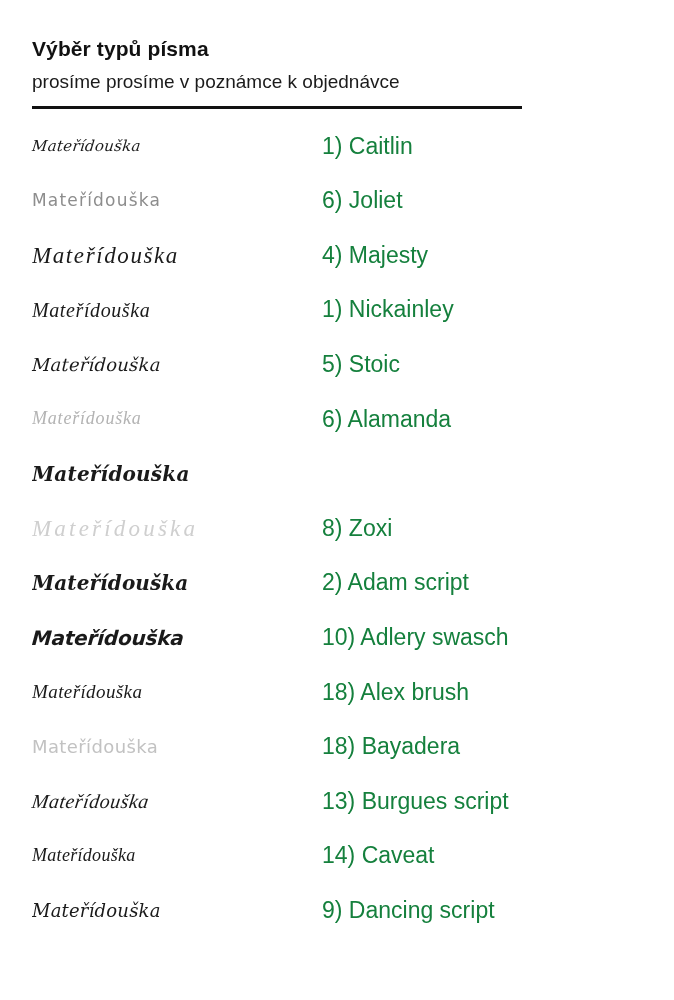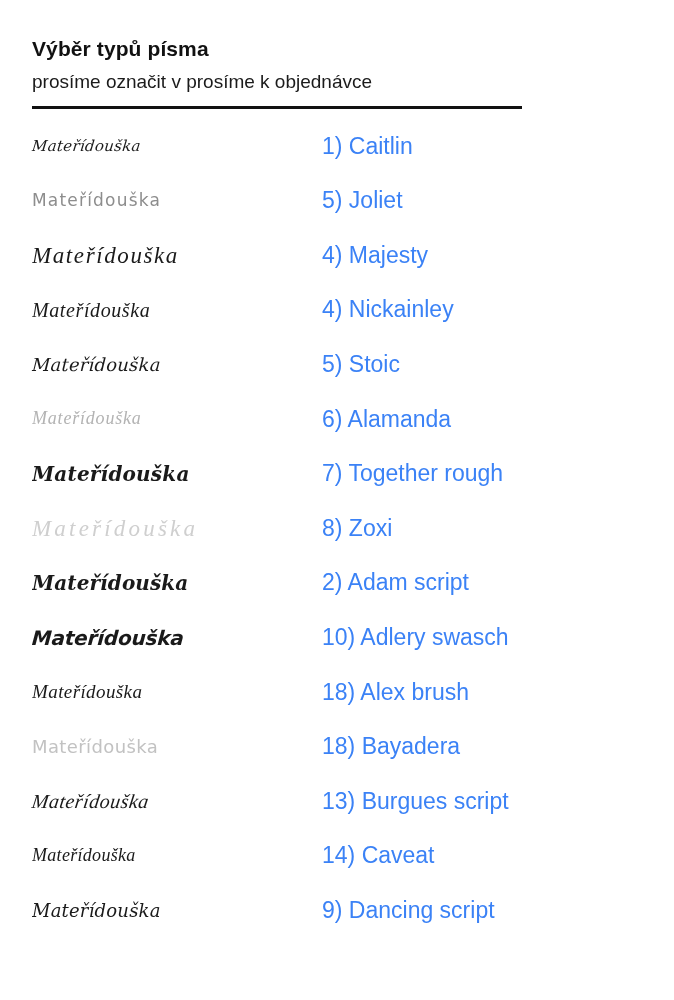--- a/index.html
+++ b/index.html
@@ -56,21 +56,21 @@
     flex: 0 0 290px;
     font-size: 19px;
     line-height: 1.1;
     white-space: nowrap;
     overflow: hidden;
     color: #1a1a1a;
   }
   .label {
     flex: 1 1 auto;
     font-size: 23px;
-    color: #3b82f6;
+    color: #15803d;
     line-height: 1.1;
     white-space: nowrap;
   }
 
   
   .s1  { font-family: "DejaVu Serif", serif; font-style: italic; font-size: 15px; letter-spacing: 0.3px; transform: skewX(-6deg); }
   .s2  { font-family: "DejaVu Sans", sans-serif; font-size: 17px; color: #8d8d8d; letter-spacing: 1.2px; }
   .s3  { font-family: "Liberation Serif", serif; font-style: italic; font-size: 23px; letter-spacing: 1.6px; font-weight: 300; }
   .s4  { font-family: "Liberation Serif", serif; font-style: italic; font-size: 20px; letter-spacing: 0.6px; }
   .s5  { font-family: "DejaVu Serif", serif; font-style: italic; font-size: 18px; letter-spacing: 0.2px; transform: skewX(-3deg); }
@@ -85,60 +85,59 @@
   .s14 { font-family: "Liberation Serif", serif; font-style: italic; font-size: 18px; letter-spacing: 0.3px; }
   .s15 { font-family: "DejaVu Serif", serif; font-style: italic; font-size: 18px; letter-spacing: 0.2px; }
 </style>
 </head>
 <body>
 
 <div id="page">
 
   <div class="header">
     <div class="title">Výběr typů písma</div>
-    <div class="subtitle">prosíme označit v prosíme k objednávce</div>
+    <div class="subtitle">prosíme prosíme v poznámce k objednávce</div>
   </div>
 
   <div class="rule"></div>
 
   <div class="list">
 
     <div class="row">
       <div class="sample s1">Mateřídouška</div>
       <div class="label">1) Caitlin</div>
     </div>
 
     <div class="row">
       <div class="sample s2">Mateřídouška</div>
-      <div class="label">5) Joliet</div>
+      <div class="label">6) Joliet</div>
     </div>
 
     <div class="row">
       <div class="sample s3">Mateřídouška</div>
       <div class="label">4) Majesty</div>
     </div>
 
     <div class="row">
       <div class="sample s4">Mateřídouška</div>
-      <div class="label">4) Nickainley</div>
+      <div class="label">1) Nickainley</div>
     </div>
 
     <div class="row">
       <div class="sample s5">Mateřídouška</div>
       <div class="label">5) Stoic</div>
     </div>
 
     <div class="row">
       <div class="sample s6">Mateřídouška</div>
       <div class="label">6) Alamanda</div>
     </div>
 
     <div class="row">
       <div class="sample s7">Mateřídouška</div>
-      <div class="label">7) Together rough</div>
     </div>
 
     <div class="row">
       <div class="sample s8">Mateřídouška</div>
       <div class="label">8) Zoxi</div>
     </div>
 
     <div class="row">
       <div class="sample s9">Mateřídouška</div>
       <div class="label">2) Adam script</div>

